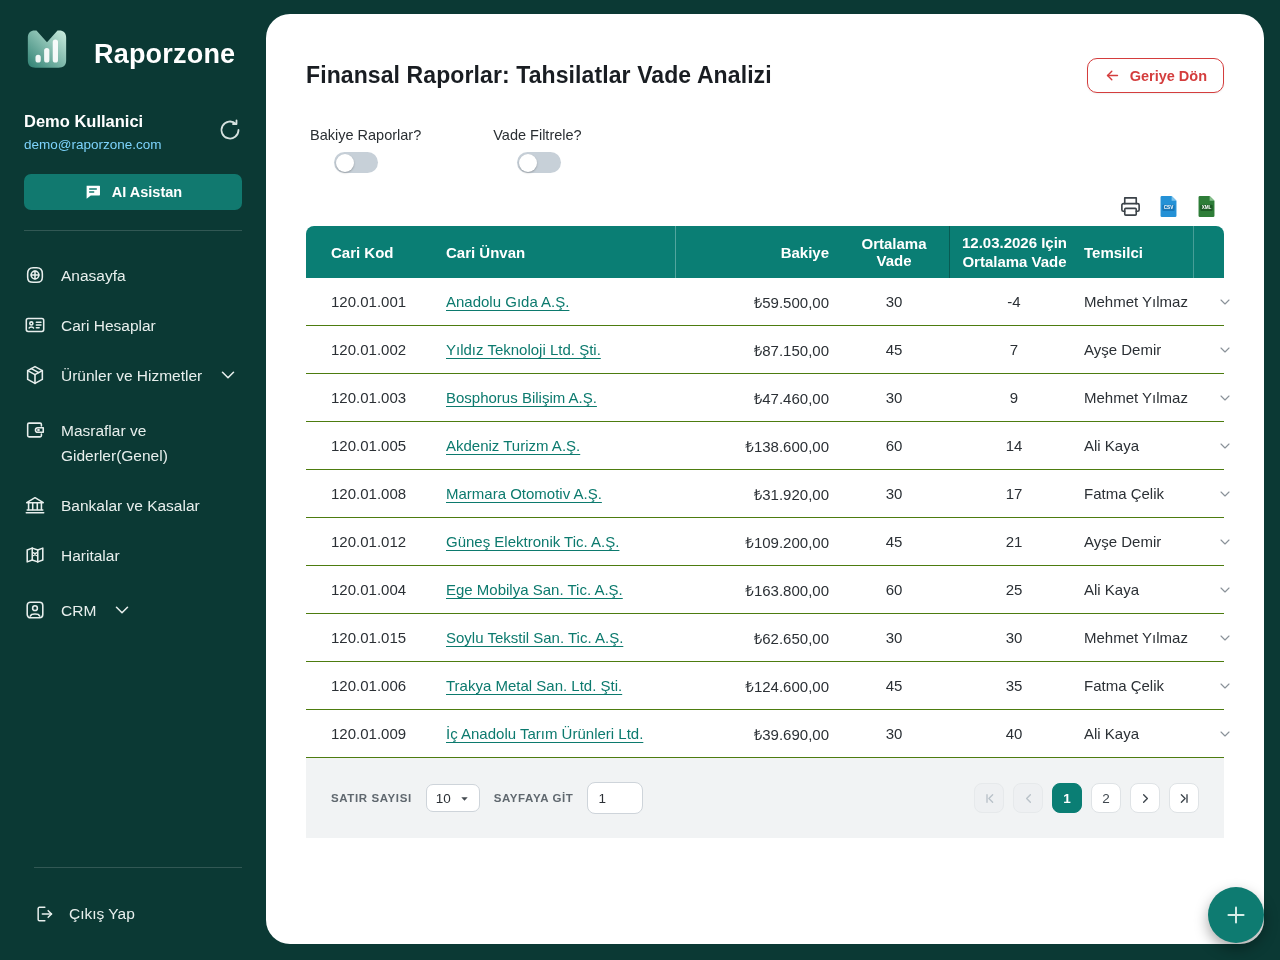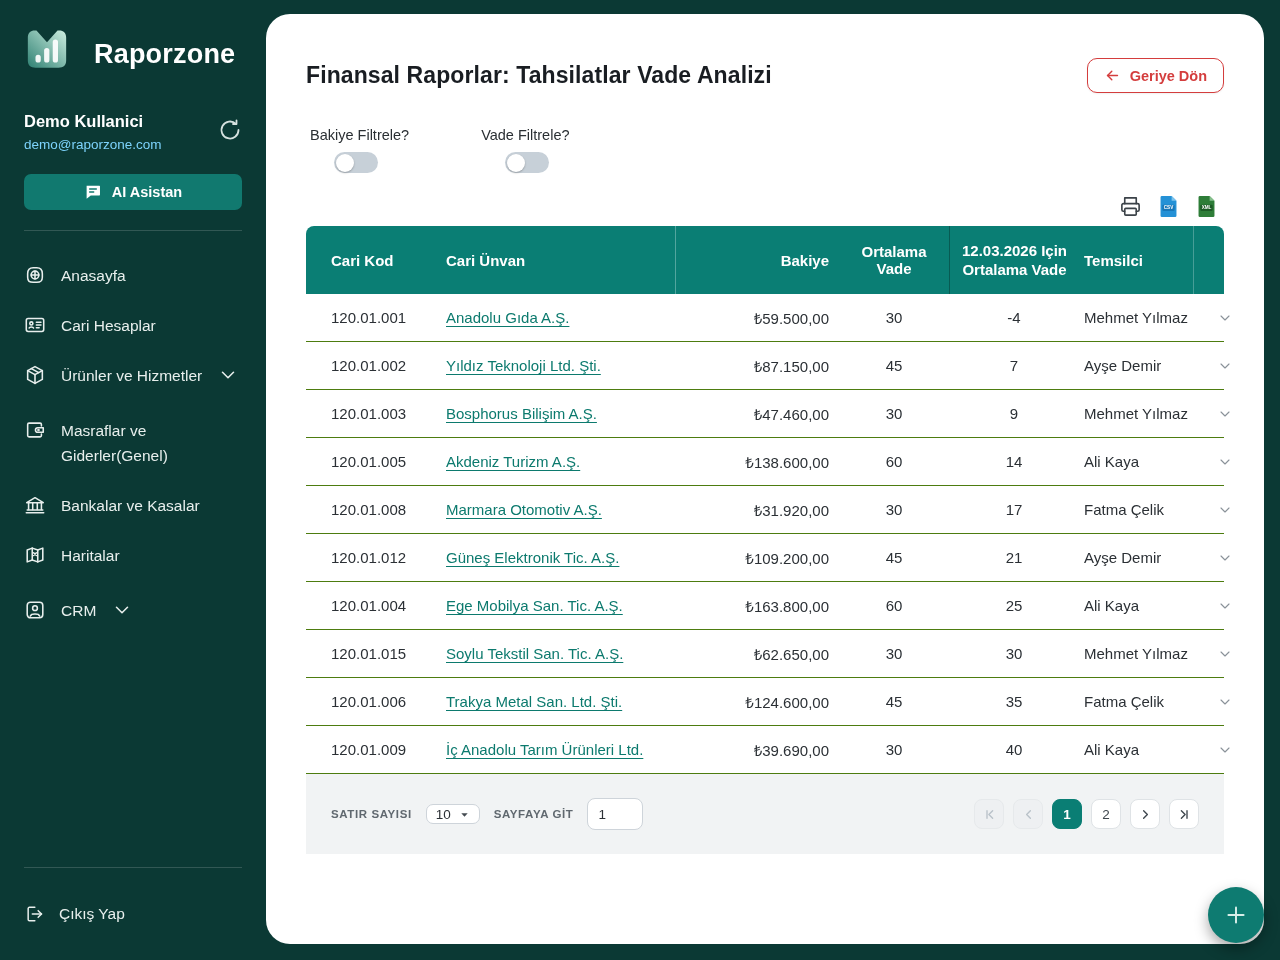--- a/index.html
+++ b/index.html
@@ -18,21 +18,21 @@
   .ai-btn { margin-top:22px; width:100%; height:36px; background:#11796f; border:none; border-radius:7px;
             color:#ffffff; font-size:14.5px; font-weight:600; display:flex; align-items:center; justify-content:center;
             gap:10px; cursor:pointer; font-family:inherit; }
   .side-divider { height:1px; background:rgba(255,255,255,.16); margin-top:20px; }
   .nav { margin-top:34px; }
   .nav-item { display:flex; align-items:flex-start; gap:15px; margin-bottom:27px; cursor:pointer; font-size:15.5px; }
   .nav-item:nth-child(4), .nav-item:nth-child(7) { margin-top:32px; }
   .nav-item .icn { width:22px; height:22px; flex:0 0 auto; color:#e8efed; margin-top:-1px; }
   .nav-label { max-width:158px; line-height:25px; margin-top:-2px; }
   .nav-chev { width:16px; height:16px; color:#cfdbd8; margin-top:2px; }
-  .logout-wrap { position:absolute; left:24px; right:24px; bottom:36px; }
+  .logout-wrap { position:absolute; left:34px; right:24px; bottom:36px; }
   .logout-divider { height:1px; background:rgba(255,255,255,.16); margin-bottom:36px; }
   .logout-item { display:flex; align-items:center; gap:15px; font-size:15.5px; cursor:pointer; color:#e8efed; }
   .logout-item .icn { width:20px; height:20px; }
 
   
   .card { position:absolute; left:266px; top:14px; right:16px; bottom:16px; background:#ffffff; border-radius:24px; overflow:hidden; }
   .card-inner { padding:0 40px; }
   .page-head { display:flex; align-items:center; justify-content:space-between; margin-top:44px; }
   .page-title { font-size:23px; font-weight:700; color:#191d22; letter-spacing:.1px; }
   .back-btn { display:flex; align-items:center; gap:9px; height:35px; padding:0 16px; background:#ffffff;
@@ -47,21 +47,21 @@
   .toggle .knob { position:absolute; left:2px; top:1.5px; width:18px; height:18px; background:#ffffff; border-radius:50%;
                   box-shadow:0 1px 2px rgba(0,0,0,.25); }
 
   .export-row { display:flex; justify-content:flex-end; align-items:center; gap:15px; margin-top:22px; margin-bottom:8px; padding-right:6px; }
   .export-btn { width:23px; height:23px; cursor:pointer; }
   .printer-icn { color:#3b4248; }
 
   
   .table { width:100%; }
   .thead { display:grid; grid-template-columns:120px 250px 163px 110px 130px 115px 62px;
-           background:#0a7e74; color:#ffffff; border-radius:8px 8px 0 0; height:68px; align-items:center;
+           background:#0a7e74; color:#ffffff; border-radius:8px 8px 0 0; height:52px; align-items:center;
            font-size:15px; font-weight:600; }
   .th { padding:0 6px; }
   .th-code { padding-left:25px; }
   .th-name { padding-left:20px; height:100%; display:flex; align-items:center; border-right:1px solid rgba(255,255,255,.30); }
   .th-balance { text-align:right; padding-right:10px; }
   .th-avg { text-align:center; }
   .th-special { text-align:center; height:100%; display:flex; flex-direction:column; justify-content:center; gap:2px;
                 border-left:1px solid rgba(0,0,0,.28); line-height:17px; }
   .th-rep { padding-left:5px; height:100%; display:flex; align-items:center; border-right:1px solid rgba(255,255,255,.25); }
   .trow { display:grid; grid-template-columns:120px 250px 163px 110px 130px 115px 62px; height:48px; align-items:center;
@@ -74,21 +74,21 @@
   .td-center { text-align:center; }
   .td-rep { padding-left:5px; }
   .td-chev { display:flex; justify-content:center; }
   .row-chev { width:16px; height:16px; color:#8a9299; cursor:pointer; }
 
   
   .tfoot { background:#f1f3f4; height:80px; display:flex; align-items:center; justify-content:space-between; padding:0 25px; }
   .foot-left { display:flex; align-items:center; gap:14px; }
   .foot-label { font-size:11.5px; letter-spacing:.6px; color:#60686f; font-weight:600; }
   .rows-select { display:flex; align-items:center; gap:8px; background:#ffffff; border:1px solid #ced4da; border-radius:7px;
-                 height:20px; padding:0 9px; font-size:13.5px; color:#2b3035; cursor:pointer; }
+                 height:28px; padding:0 9px; font-size:13.5px; color:#2b3035; cursor:pointer; }
   .rows-select .icn { width:11px; height:11px; color:#444b51; }
   .goto-input { width:56px; height:32px; border:1px solid #ced4da; border-radius:8px; padding:0 10px; font-size:13.5px;
                 color:#2b3035; font-family:inherit; background:#ffffff; }
   .foot-right { display:flex; align-items:center; gap:9px; }
   .pg-btn { width:30px; height:30px; border-radius:8px; display:flex; align-items:center; justify-content:center;
             background:#ffffff; border:1px solid #dfe3e6; color:#3f474e; font-size:13.5px; cursor:pointer; font-family:inherit; }
   .pg-btn .icn { width:15px; height:15px; }
   .pg-btn.disabled { background:#eef0f2; border-color:#e6e9eb; color:#b9c2c9; }
   .pg-btn.active { background:#0a7e74; border-color:#0a7e74; color:#ffffff; font-weight:600; }
 
@@ -259,21 +259,21 @@
               <path d="M19 12H5"></path>
                 <path d="M11 18l-6-6 6-6"></path>
             </svg>
           </span>
           <span>Geriye Dön</span>
         </button>
       </div>
 
       <div class="filters">
         <div class="filter-group">
-          <div class="filter-label">Bakiye Filtrele?</div>
+          <div class="filter-label">Bakiye Raporlar?</div>
           <div class="toggle">
               <div class="knob"></div>
             </div>
         </div>
         <div class="filter-group">
           <div class="filter-label">Vade Filtrele?</div>
           <div class="toggle">
               <div class="knob"></div>
             </div>
         </div>

